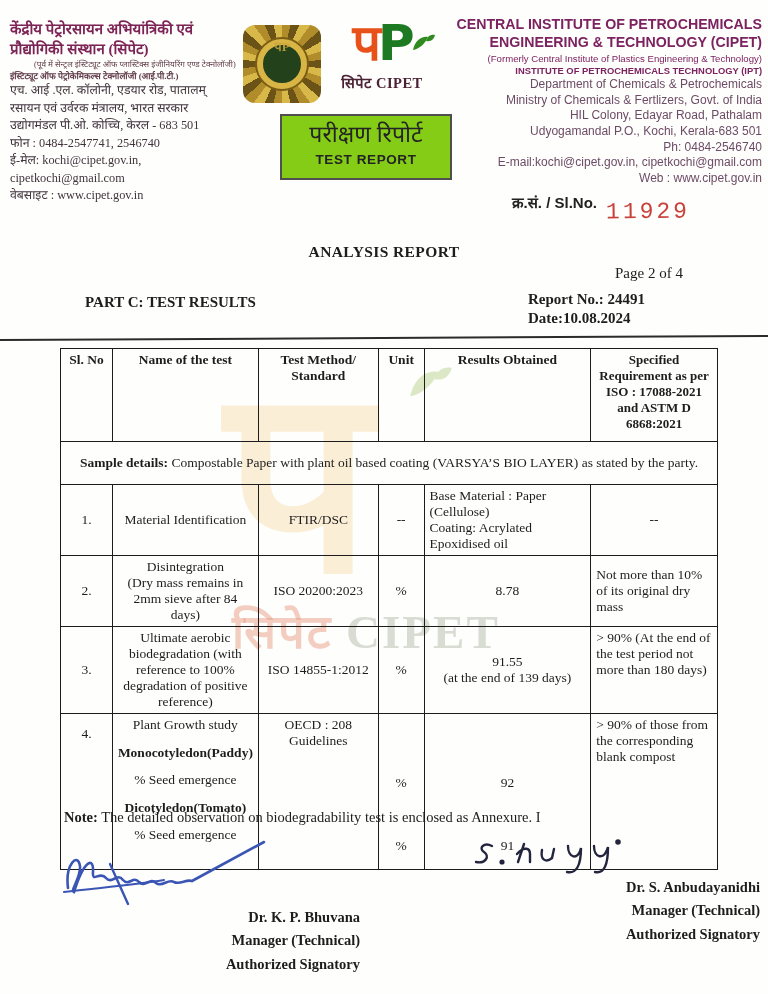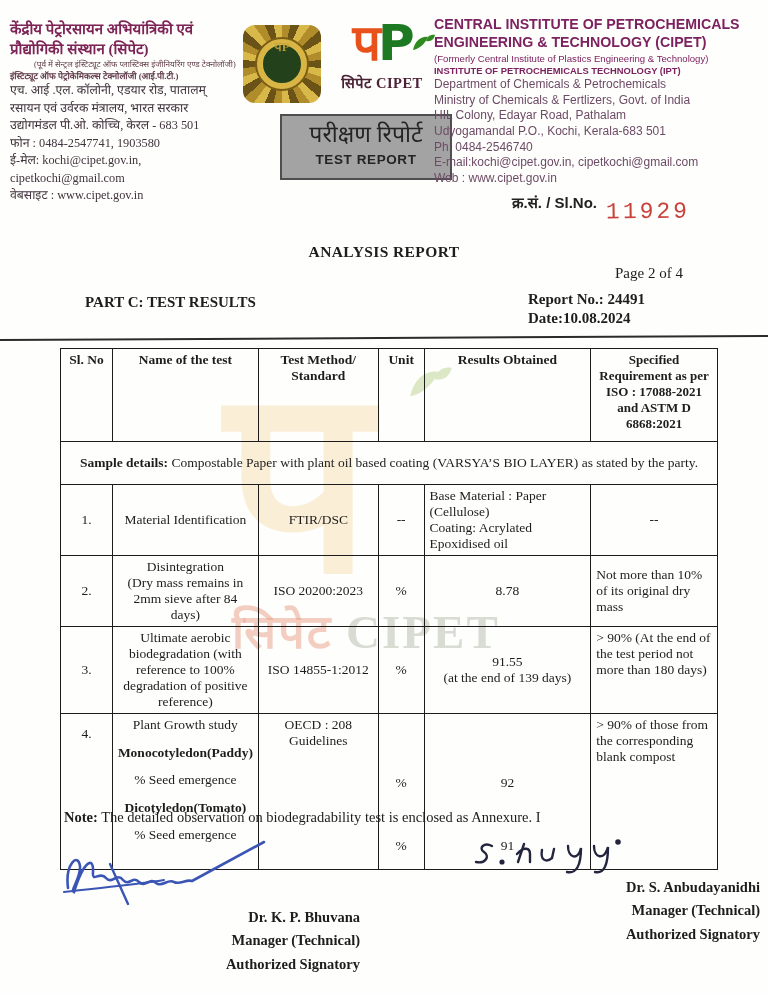--- a/index.html
+++ b/index.html
@@ -28,26 +28,26 @@
 
   
   .logo{position:absolute;left:326px;top:16px;width:112px;text-align:center;}
   .logo-glyphs{position:relative;font-weight:bold;font-size:50px;line-height:1.1;letter-spacing:-3px;
         font-family:"DejaVu Sans","Liberation Sans",sans-serif;}
   .logo-leaf{position:absolute;top:-8px;right:2px;}
   .logo-caption{font-size:14.5px;font-weight:bold;color:#4c2236;margin-top:1px;letter-spacing:.5px;}
 
   
   .report-box{position:absolute;left:280px;top:114px;width:172px;height:66px;
-        border:2px solid #4f4f4f;background:#a3a3a3;text-align:center;box-sizing:border-box;}
+        border:2px solid #4f4f4f;background:#84cc16;text-align:center;box-sizing:border-box;}
   .rb-hindi{font-size:23px;color:#242424;margin-top:5px;line-height:1.2;}
   .rb-eng{font-size:13.5px;font-weight:bold;letter-spacing:.6px;color:#242424;margin-top:3px;}
 
   
-  .hdr-right{position:absolute;left:434px;top:16px;width:328px;line-height:1.3;}
+  .hdr-right{position:absolute;left:434px;top:16px;width:328px;text-align:right;line-height:1.3;}
   .hr-title{font-size:14.2px;font-weight:bold;color:#7d2260;line-height:1.25;}
   .hr-sub1{font-size:9.6px;color:#7d2260;margin-top:1px;}
   .hr-sub2{font-size:9.4px;font-weight:bold;color:#7d2260;}
   .hr-body{font-size:12px;color:#6d4b66;line-height:1.3;}
 
   
   .serial-label{position:absolute;left:512px;top:192px;font-size:15px;font-weight:bold;color:#222;}
   .serial-number{position:absolute;left:606px;top:199px;font-size:23px;color:#c8413a;
         font-family:"Liberation Mono","DejaVu Sans Mono",monospace;letter-spacing:3px;
         transform:rotate(-.8deg);}
@@ -103,21 +103,21 @@
 <div class="page">
 
   <div class="hdr-left">
     <div class="hl-title">केंद्रीय पेट्रोरसायन अभियांत्रिकी एवं</div>
     <div class="hl-title">प्रौद्योगिकी संस्थान (सिपेट)</div>
     <div class="hl-tiny">(पूर्व में सेन्ट्रल  इंस्टिट्यूट ऑफ प्लास्टिक्स इंजीनियरिंग एण्ड टेक्नोलॉजी)</div>
     <div class="hl-tiny2">इंस्टिट्यूट ऑफ पेट्रोकेमिकल्स टेक्नोलॉजी (आई.पी.टी.)</div>
     <div class="hl-body">एच. आई .एल. कॉलोनी, एडयार रोड, पातालम्</div>
     <div class="hl-body">रसायन एवं उर्वरक मंत्रालय, भारत सरकार</div>
     <div class="hl-body">उद्योगमंडल पी.ओ. कोच्चि, केरल - 683 501</div>
-    <div class="hl-body">फोन  : 0484-2547741, 1903580</div>
+    <div class="hl-body">फोन  : 0484-2547741, 2546740</div>
     <div class="hl-body">ई-मेल:  kochi@cipet.gov.in, cipetkochi@gmail.com</div>
     <div class="hl-body">वेबसाइट  :  www.cipet.gov.in</div>
   </div>
 
   <div class="seal">
     <div class="seal-ring"></div>
     <div class="seal-glyph">पP</div>
   </div>
 
   <div class="logo">

